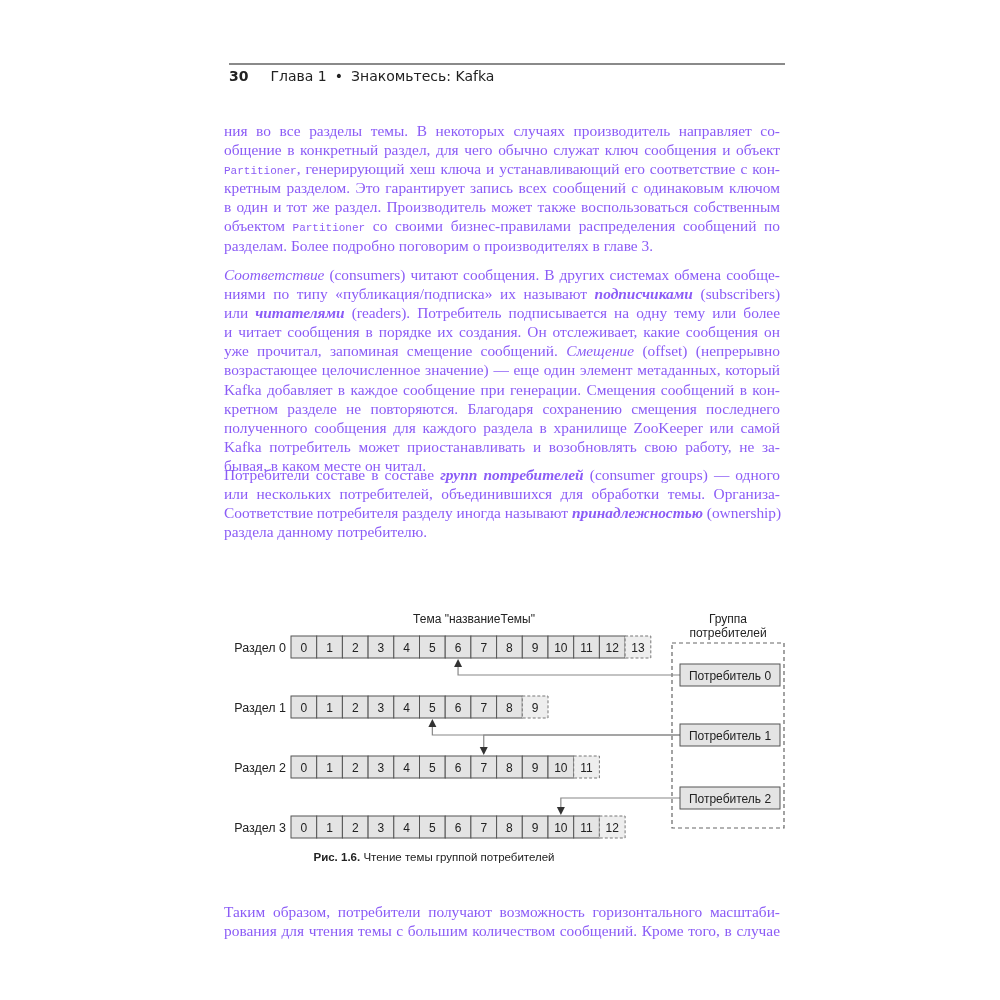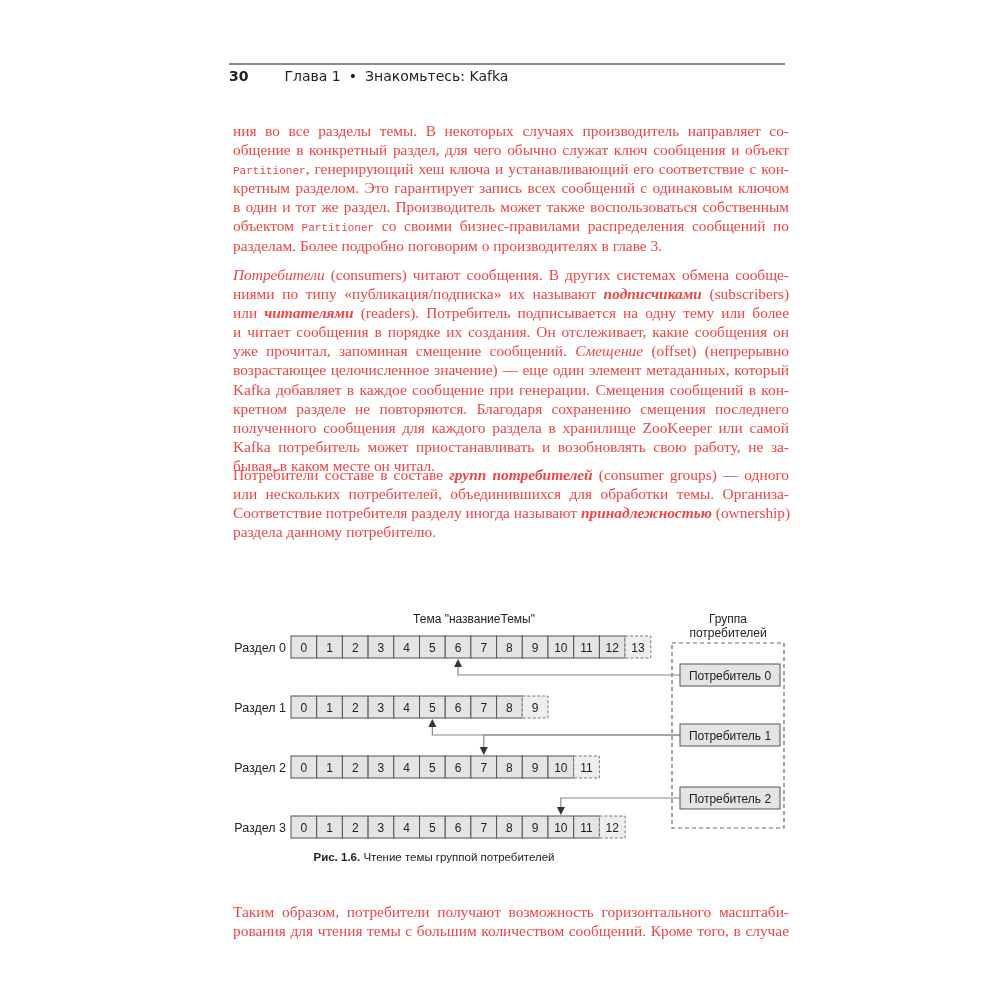--- a/index.html
+++ b/index.html
@@ -1,21 +1,21 @@
 <!DOCTYPE html>
 <html><head>
 <meta charset="utf-8">
 <style>
   html, body { margin: 0; padding: 0; background: #ffffff; }
   body { width: 1000px; height: 1000px; position: relative; overflow: hidden; }
   .header-rule { position: absolute; left: 229px; top: 63px; width: 556px; height: 2px; background: #8a8a8a; }
   .running-head { position: absolute; left: 229px; top: 68px; font-family: "DejaVu Sans", sans-serif; font-size: 14px; color: #222; white-space: nowrap; }
-  .running-head .pg { font-weight: bold; margin-right: 36px; }
+  .running-head .pg { font-weight: bold; margin-right: 22px; }
   .running-head .bullet { margin: 0 8px; }
-  .para { position: absolute; left: 233px; width: 556px; font-family: "Liberation Serif", serif; font-size: 15.4px; line-height: 19.1px; color: #ef4444; text-align: justify; }
+  .para { position: absolute; left: 224px; width: 556px; font-family: "Liberation Serif", serif; font-size: 15.4px; line-height: 19.1px; color: #8b5cf6; text-align: justify; }
   .para .ln { display: block; text-align: justify; text-align-last: justify; white-space: nowrap; height: 19.1px; }
   .para .ln.last { text-align-last: left; }
   .mono { font-family: Liberation Mono, monospace; font-size: 11px; }
   .it { font-style: italic; }
   .bi { font-style: italic; font-weight: bold; }
   #p1 { top: 121px; }
   #p2 { top: 265px; }
   #p3 { top: 465px; }
   #p4 { top: 886px; margin-top: 16px; }
   .figure { position: absolute; left: 0; top: 0; width: 1000px; height: 1000px; }
@@ -34,21 +34,21 @@
 <div class="para" id="p1">
     <span class="ln"><span>ния во все разделы темы. В некоторых случаях производитель направляет со-</span></span>
     <span class="ln"><span>общение в конкретный раздел, для чего обычно служат ключ сообщения и объект</span></span>
     <span class="ln"><span class="mono">Partitioner</span><span>, генерирующий хеш ключа и устанавливающий его соответствие с кон-</span></span>
     <span class="ln"><span>кретным разделом. Это гарантирует запись всех сообщений с одинаковым ключом</span></span>
     <span class="ln"><span>в один и тот же раздел. Производитель может также воспользоваться собственным</span></span>
     <span class="ln"><span>объектом </span><span class="mono">Partitioner</span><span> со своими бизнес-правилами распределения сообщений по</span></span>
     <span class="ln last"><span>разделам. Более подробно поговорим о производителях в главе 3.</span></span>
   </div>
 <div class="para" id="p2">
-    <span class="ln"><span class="it">Потребители</span><span> (consumers) читают сообщения. В других системах обмена сообще-</span></span>
+    <span class="ln"><span class="it">Соответствие</span><span> (consumers) читают сообщения. В других системах обмена сообще-</span></span>
     <span class="ln"><span>ниями по типу «публикация/подписка» их называют </span><span class="bi">подписчиками</span><span> (subscribers)</span></span>
     <span class="ln"><span>или </span><span class="bi">читателями</span><span> (readers). Потребитель подписывается на одну тему или более</span></span>
     <span class="ln"><span>и читает сообщения в порядке их создания. Он отслеживает, какие сообщения он</span></span>
     <span class="ln"><span>уже прочитал, запоминая смещение сообщений. </span><span class="it">Смещение</span><span> (offset) (непрерывно</span></span>
     <span class="ln"><span>возрастающее целочисленное значение) — еще один элемент метаданных, который</span></span>
     <span class="ln"><span>Kafka добавляет в каждое сообщение при генерации. Смещения сообщений в кон-</span></span>
     <span class="ln"><span>кретном разделе не повторяются. Благодаря сохранению смещения последнего</span></span>
     <span class="ln"><span>полученного сообщения для каждого раздела в хранилище ZooKeeper или самой</span></span>
     <span class="ln"><span>Kafka потребитель может приостанавливать и возобновлять свою работу, не за-</span></span>
     <span class="ln last"><span>бывая, в каком месте он читал.</span></span>

